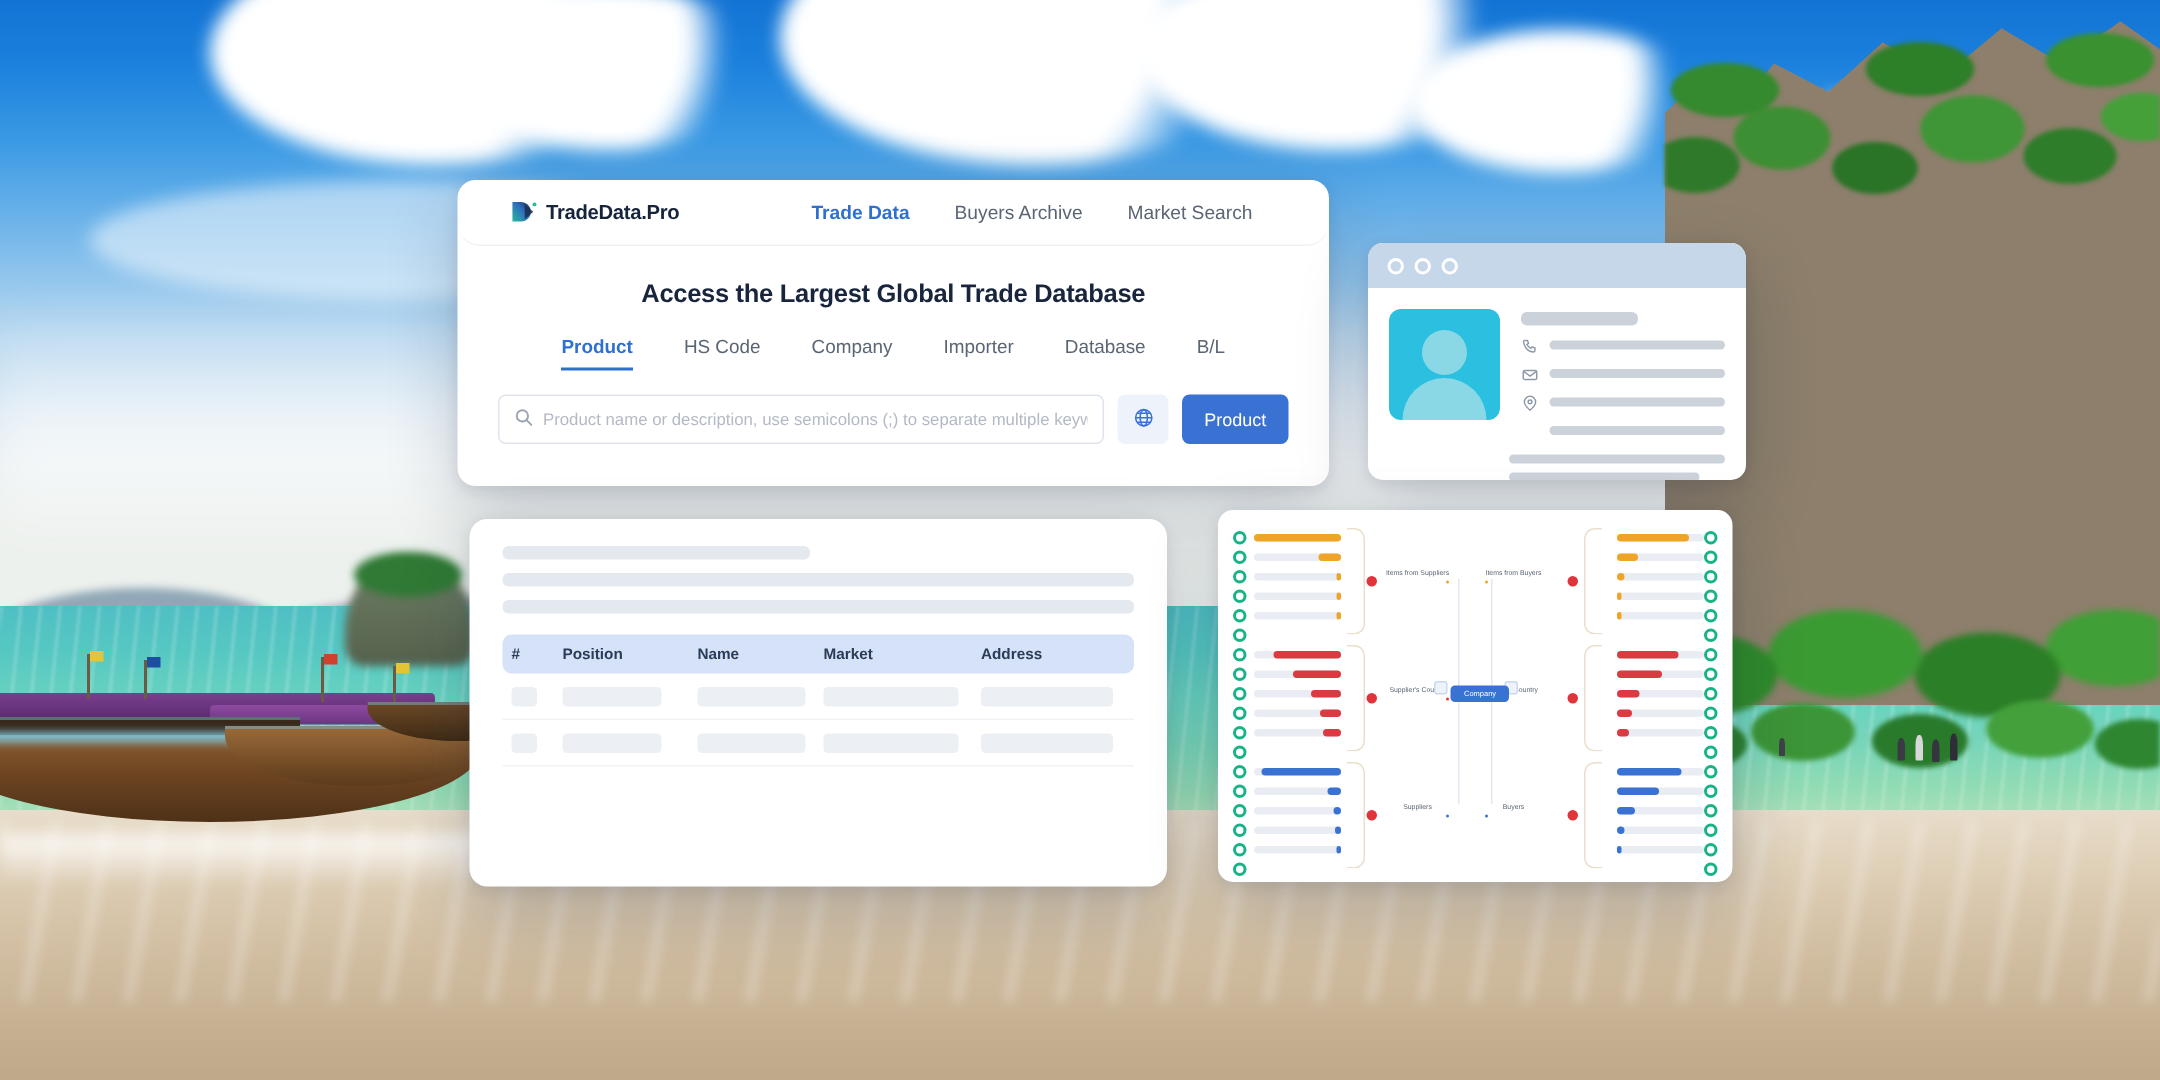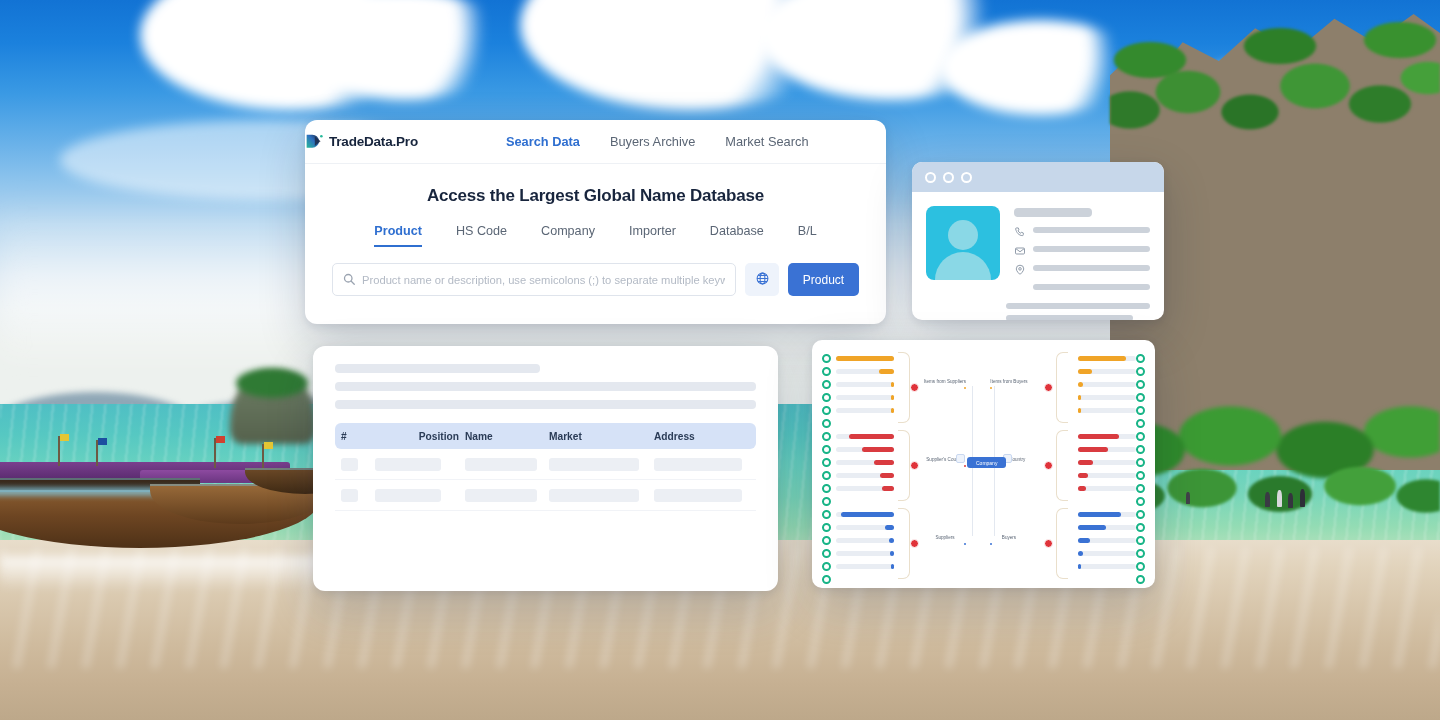--- a/index.html
+++ b/index.html
@@ -137,21 +137,21 @@
     position: absolute;
     background: #fff;
     border-radius: 14px;
     box-shadow: 0 18px 48px rgba(16,32,58,.20), 0 3px 10px rgba(16,32,58,.10);
   }
 
   
   #search-panel { left: 305px; top: 120px; width: 581px; height: 204px; border-radius: 12px; }
   .sp-header {
     height: 44px; display:flex; align-items:center;
-    border-bottom: 1px solid #eef1f5; padding: 0 0;
+    border-bottom: 1px solid #eef1f5; padding: 0 35px; border-radius: 15px;
   }
   .logo-wrap { display:flex; align-items:center; gap:6px; }
   .logo-mark { width:18px; height:18px; }
   .logo-text { font-size: 13.5px; font-weight: 700; color:#16243c; letter-spacing:-.2px; }
   .top-nav { display:flex; gap:30px; margin-left: 88px; }
   .top-nav a { font-size: 12.8px; color:#5b6675; text-decoration:none; white-space:nowrap; }
   .top-nav a.active { color:#2f6fd0; font-weight:700; }
 
   .sp-title {
     text-align:center; font-size: 17px; font-weight: 700;
@@ -210,21 +210,21 @@
   .cc-title { font-size: 16px; font-weight: 700; color:#18253d; letter-spacing:-.2px; }
   .cc-lines { padding: 0 22px; margin-top: 18px; }
   .cc-line { height: 9px; border-radius:4px; background:#e4e8ef; margin-bottom: 9px; }
   .cc-table { margin: 14px 22px 0 22px; }
   .cc-thead {
     display:flex; background:#d6e2f7; border-radius:6px; height:26px; align-items:center;
     font-size: 10.2px; font-weight:700; color:#2b3c57;
   }
   .cc-thead div, .cc-trow div { padding-left: 6px; }
   .c-num  { width: 34px; }
-  .c-pos  { width: 90px; text-align: right; }
+  .c-pos  { width: 90px; }
   .c-name { width: 84px; }
   .c-gen  { width: 105px; }
   .c-addr { flex:1; }
   .cc-trow { display:flex; align-items:center; height:31px; border-bottom:1px solid #f1f3f7; }
   .ph { height: 13px; border-radius:3px; background:#eceff4; }
 
   
   #network-card { left: 812px; top: 340px; width: 343px; height: 248px; border-radius: 10px; overflow:hidden; }
   .nw { position:absolute; inset:0; }
   .nw-track { height:5px; border-radius:3px; background:#e9edf3; position:relative; }
@@ -321,27 +321,27 @@
             </linearGradient>
           </defs>
           <path d="M2 2 h7 a8 8 0 0 1 0 16 H2 Z" fill="url(#lg)"></path>
           <path d="M12 4 l7 6 -7 6 z" fill="#1c2b4a" opacity=".85"></path>
           <circle cx="20" cy="4" r="1.6" fill="#27b99a"></circle>
         </svg>
       </span>
       <span class="logo-text">TradeData.Pro</span>
     </div>
     <nav class="top-nav">
-      <a href="#" class="active">Search Data</a>
+      <a href="#" class="active">Trade Data</a>
       <a href="#">Buyers Archive</a>
       <a href="#">Market Search</a>
     </nav>
   </div>
 
-  <div class="sp-title">Access the Largest Global Name Database</div>
+  <div class="sp-title">Access the Largest Global Trade Database</div>
 
   <div class="sp-tabs">
     <div class="sp-tab active">Product</div>
     <div class="sp-tab">HS Code</div>
     <div class="sp-tab">Company</div>
     <div class="sp-tab">Importer</div>
     <div class="sp-tab">Database</div>
     <div class="sp-tab">B/L</div>
   </div>
 

